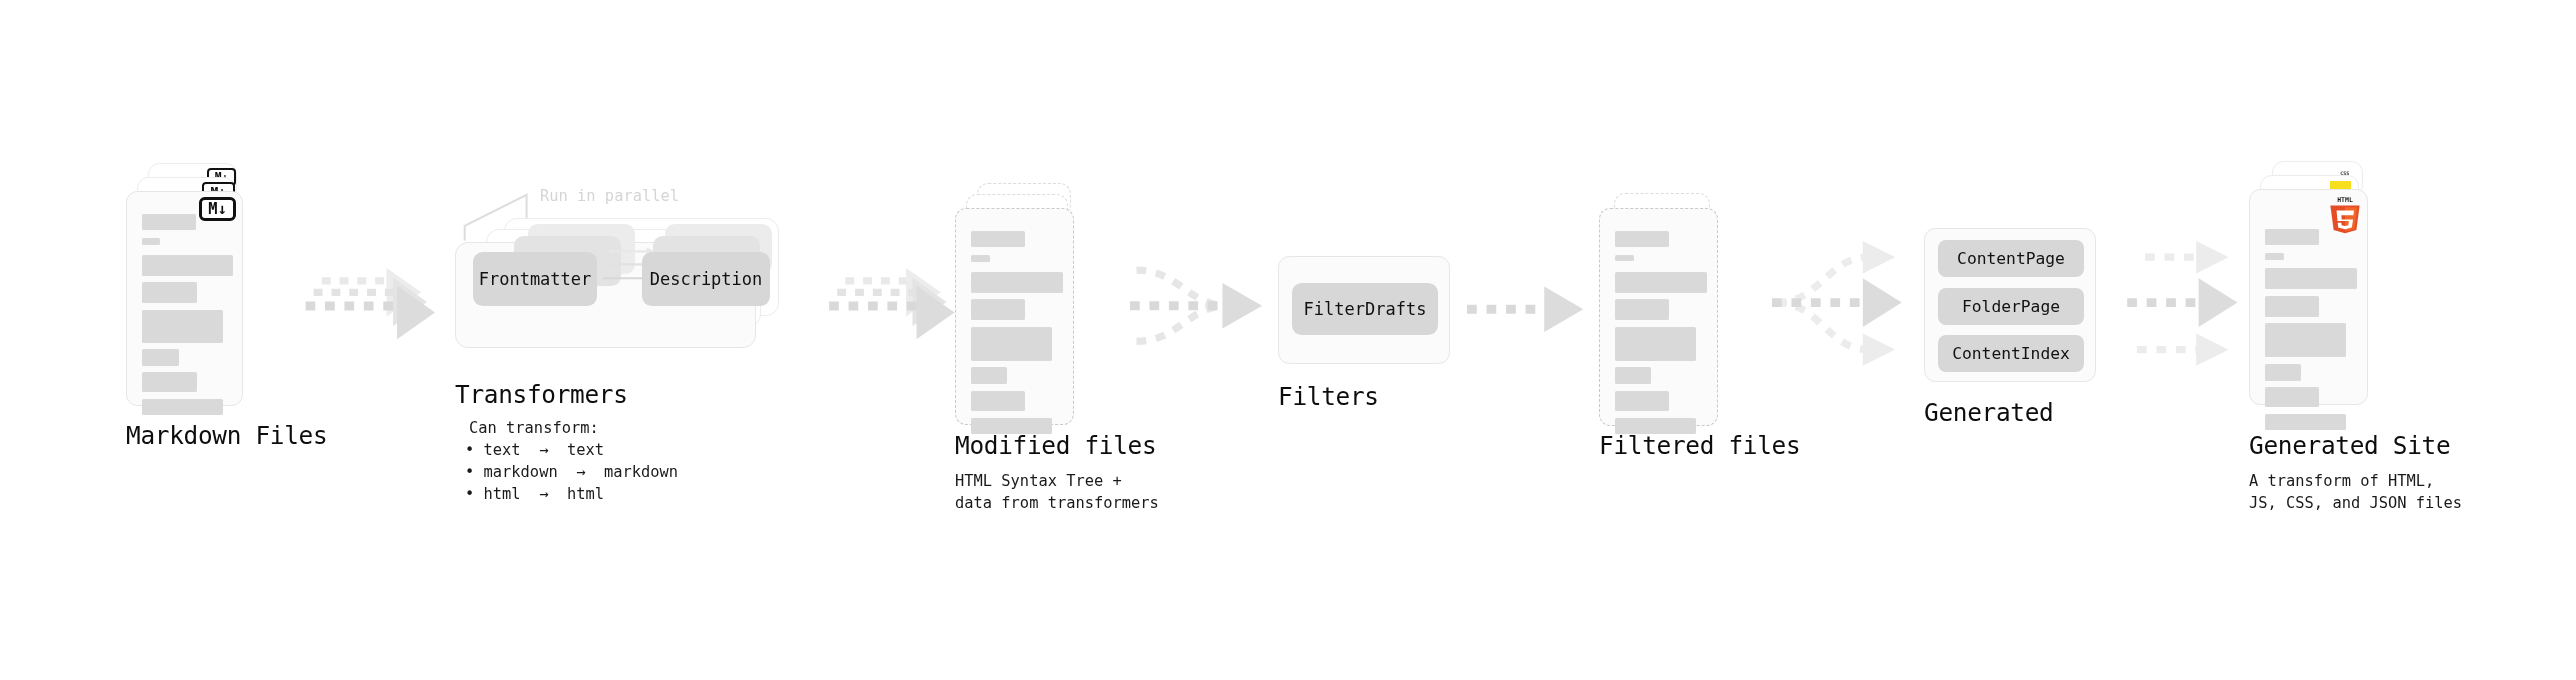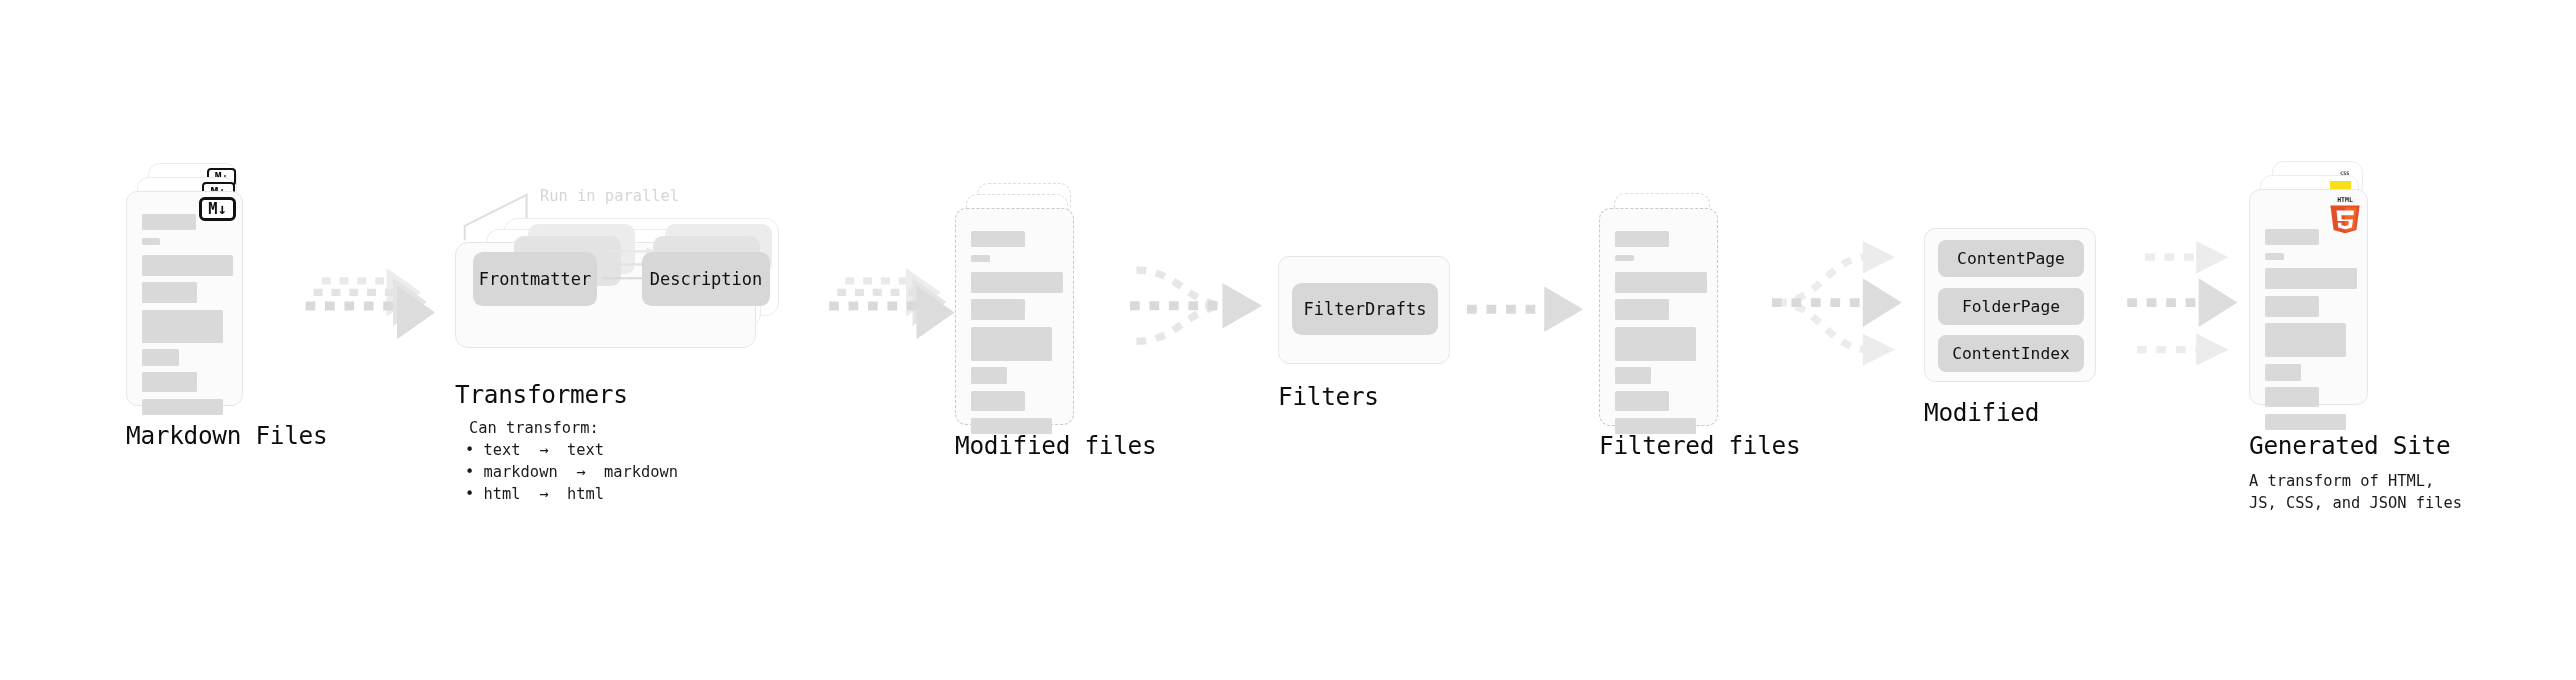--- a/index.html
+++ b/index.html
@@ -229,20 +229,22 @@
       <div class="skel" style="left:15.4px; top:63px; width:92px; height:21px;"></div>
       <div class="skel" style="left:15.4px; top:90px; width:54px; height:21px;"></div>
       <div class="skel" style="left:15.4px; top:118px; width:81px; height:34px;"></div>
       <div class="skel" style="left:15.4px; top:158px; width:36px; height:17px;"></div>
       <div class="skel" style="left:15.4px; top:182px; width:54px; height:20.3px;"></div>
       <div class="skel" style="left:15.4px; top:209px; width:81px; height:16.3px;"></div>
     </div>
   </div>
 
   <div class="title" style="left:955px; top:431px;">Modified files</div>
+  <div class="desc" style="left:955px; top:470px;">HTML Syntax Tree +
+data from transformers</div>
 
   <svg style="position:absolute; left:1130px; top:260px;" width="150" height="106" viewBox="0 0 185 130">
     <path d="M 8 12 C 60 12, 72 56, 120 56" stroke="#e6e6e6" stroke-width="9" stroke-dasharray="12 12" fill="none"></path>
     <path d="M 8 100 C 60 100, 72 56, 120 56" stroke="#e6e6e6" stroke-width="9" stroke-dasharray="12 12" fill="none"></path>
     <line x1="0" y1="56" x2="120" y2="56" stroke="#d9d9d9" stroke-width="11" stroke-dasharray="12 12"></line>
     <polygon points="114,28 163,56 114,84" fill="#dcdcdc"></polygon>
   </svg>
 
   <div class="node" style="left:1278px; top:256px;">
     <div class="card" style="left:0px; top:0px; width:172px; height:108px;">
@@ -284,21 +286,21 @@
   </svg>
 
   <div class="node" style="left:1924px; top:228px;">
     <div class="card" style="left:0px; top:0px; width:172px; height:154px;">
       <div class="pill" style="left:13px; top:10.6px; width:146px; height:37px; border-radius:8.1px; font-size:16.3px;">ContentPage</div>
       <div class="pill" style="left:13px; top:59px; width:146px; height:37px; border-radius:8.1px; font-size:16.3px;">FolderPage</div>
       <div class="pill" style="left:13px; top:106px; width:146px; height:37px; border-radius:8.1px; font-size:16.3px;">ContentIndex</div>
     </div>
   </div>
 
-  <div class="title" style="left:1924px; top:398px;">Modified</div>
+  <div class="title" style="left:1924px; top:398px;">Generated</div>
 
   <svg style="position:absolute; left:2111px; top:236px;" width="146" height="134" viewBox="0 0 180 165">
     <line x1="42" y1="26" x2="110" y2="26" stroke="#ececec" stroke-width="9" stroke-dasharray="12 12"></line>
     <polygon points="105,6 145,26 105,46" fill="#ececec"></polygon>
     <line x1="20" y1="82" x2="112" y2="82" stroke="#d9d9d9" stroke-width="11" stroke-dasharray="12 12"></line>
     <polygon points="108,52 156,82 108,112" fill="#dcdcdc"></polygon>
     <line x1="32" y1="140" x2="110" y2="140" stroke="#ececec" stroke-width="9" stroke-dasharray="12 12"></line>
     <polygon points="105,120 145,140 105,160" fill="#ececec"></polygon>
   </svg>
 

